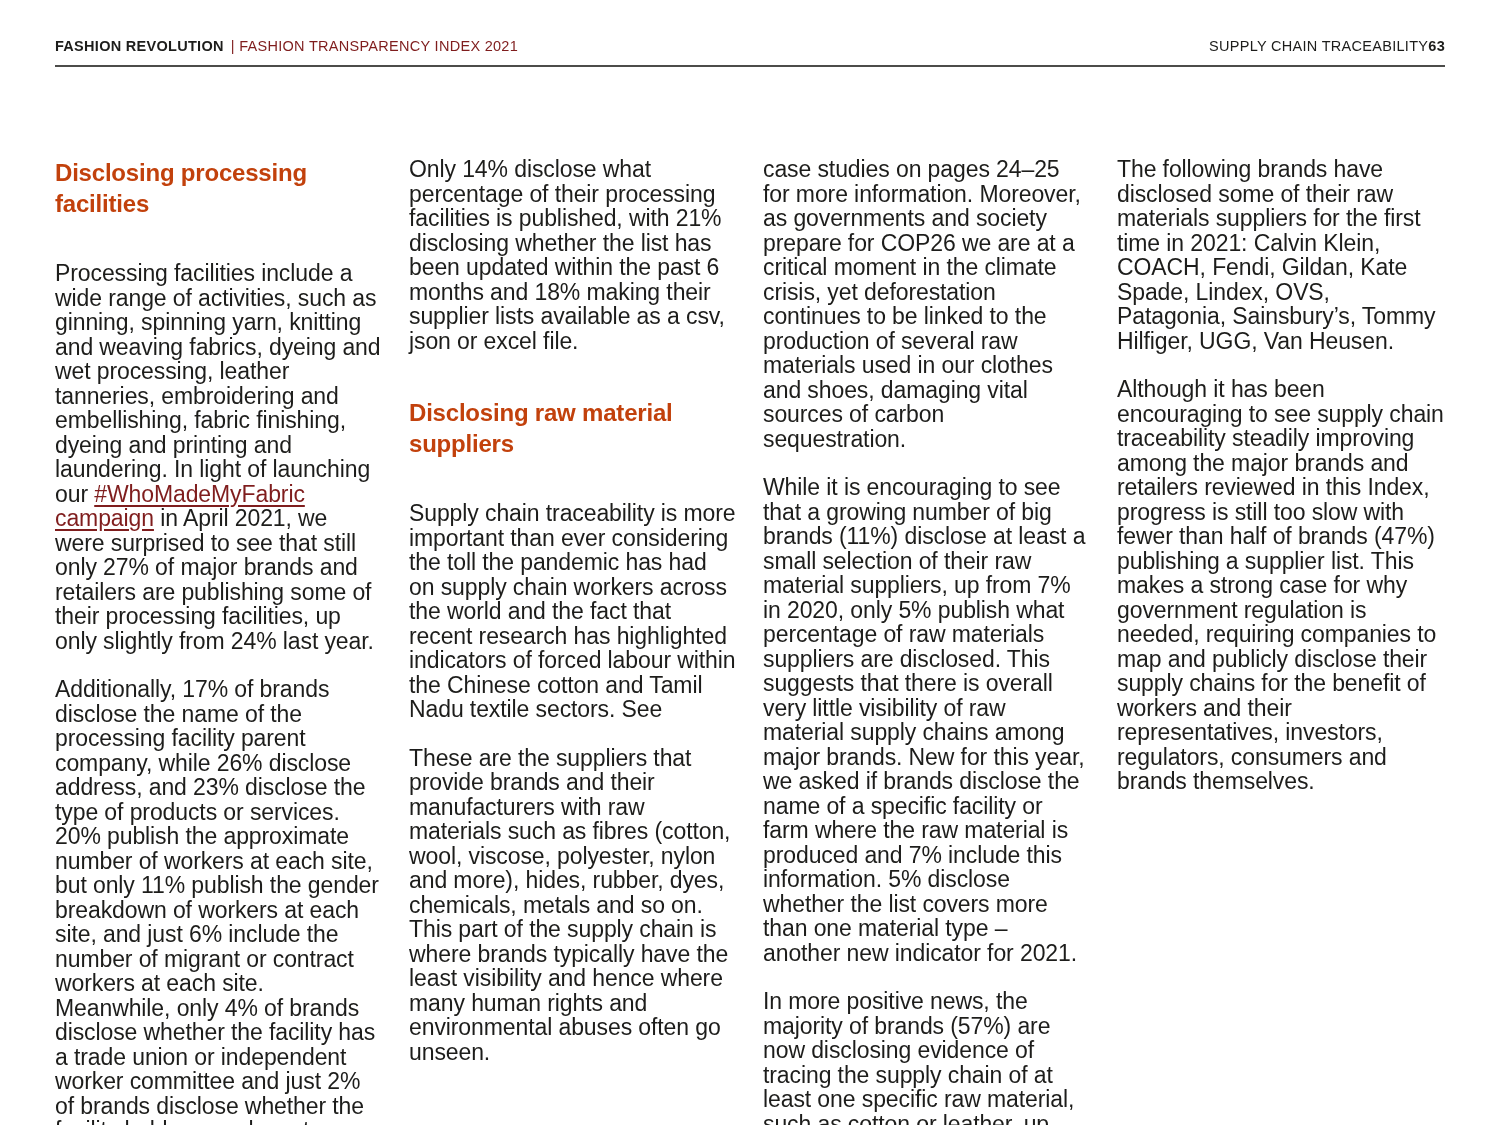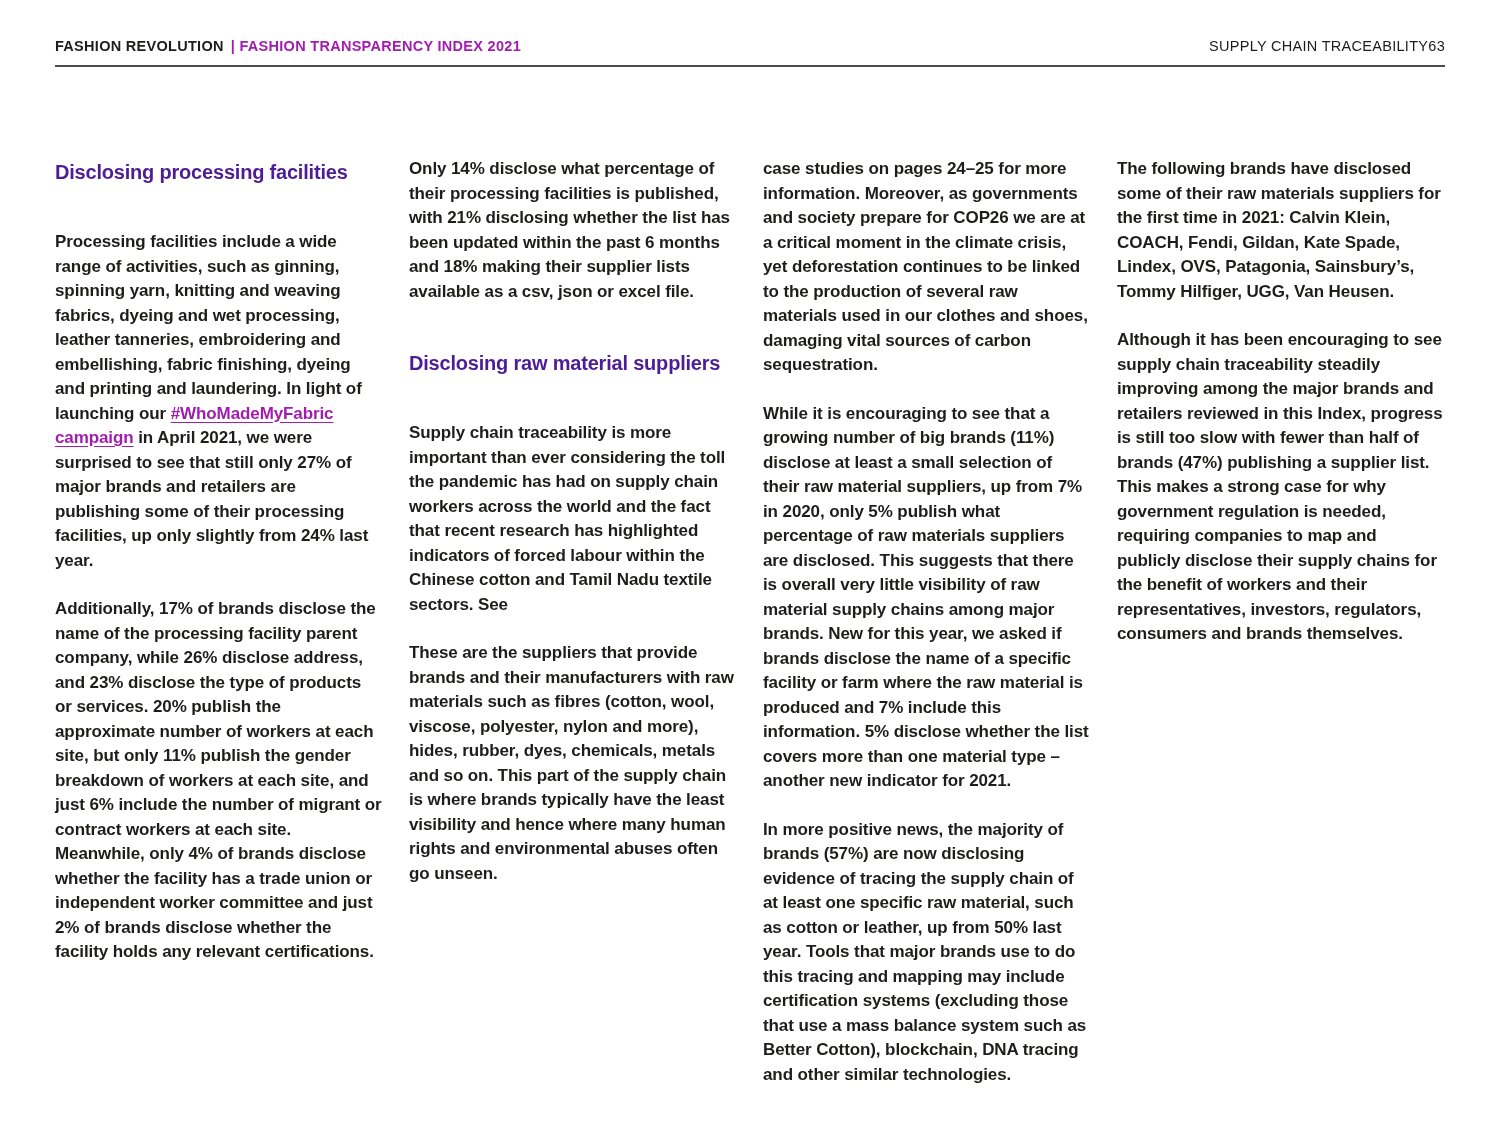--- a/index.html
+++ b/index.html
@@ -20,55 +20,54 @@
   .running-header {
     display: flex;
     justify-content: space-between;
     align-items: baseline;
     font-size: 14.5px;
     letter-spacing: 0.02em;
     white-space: nowrap;
   }
   .header-left { display: flex; gap: 7px; }
   .brand { font-weight: 700; }
-  .report-title { font-weight: 700; color: #a21caf; }
+  .report-title { font-weight: 400; color: #7f1d1d; }
   .header-right { display: flex; }
   .section-title { font-weight: 500; }
-  .page-number { font-weight: 400; }
+  .page-number { font-weight: 700; }
   .header-rule {
     margin-top: 11px;
     border: none;
     border-top: 2px solid #4c4c4a;
   }
   
   .columns {
     display: flex;
     gap: 27px;
     margin-top: 90px;
   }
   .col { width: 327px; flex: 0 0 327px; }
   h2.col-heading {
-    font-size: 20px;
+    font-size: 24px;
     font-weight: 700;
     line-height: 31px;
     letter-spacing: -0.2px;
     margin-bottom: 42px;
-    color: #4c1d95;
+    color: #c2410c;
   }
   h2.col-heading.mid { margin-top: 44px; }
   .col p {
-    font-size: 17px;
+    font-size: 23px;
     line-height: 24.5px;
     letter-spacing: -0.1px;
     margin-bottom: 24px;
     color: #1d1d1b;
-    font-weight: bold;
   }
   a.inline-link {
-    color: #a21caf;
+    color: #7f1d1d;
     text-decoration: underline;
     text-underline-offset: 3px;
   }
 </style>
 </head>
 <body>
 
 <div class="page">
 
   <div class="running-header">

